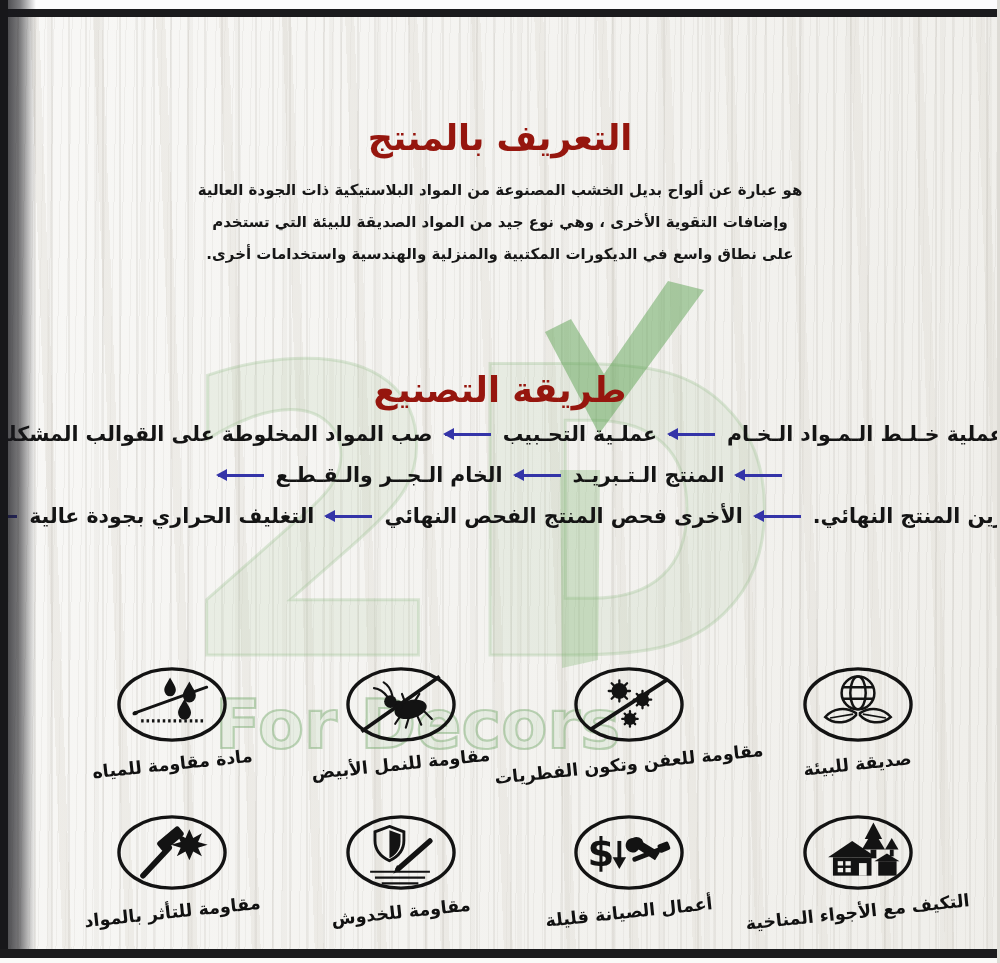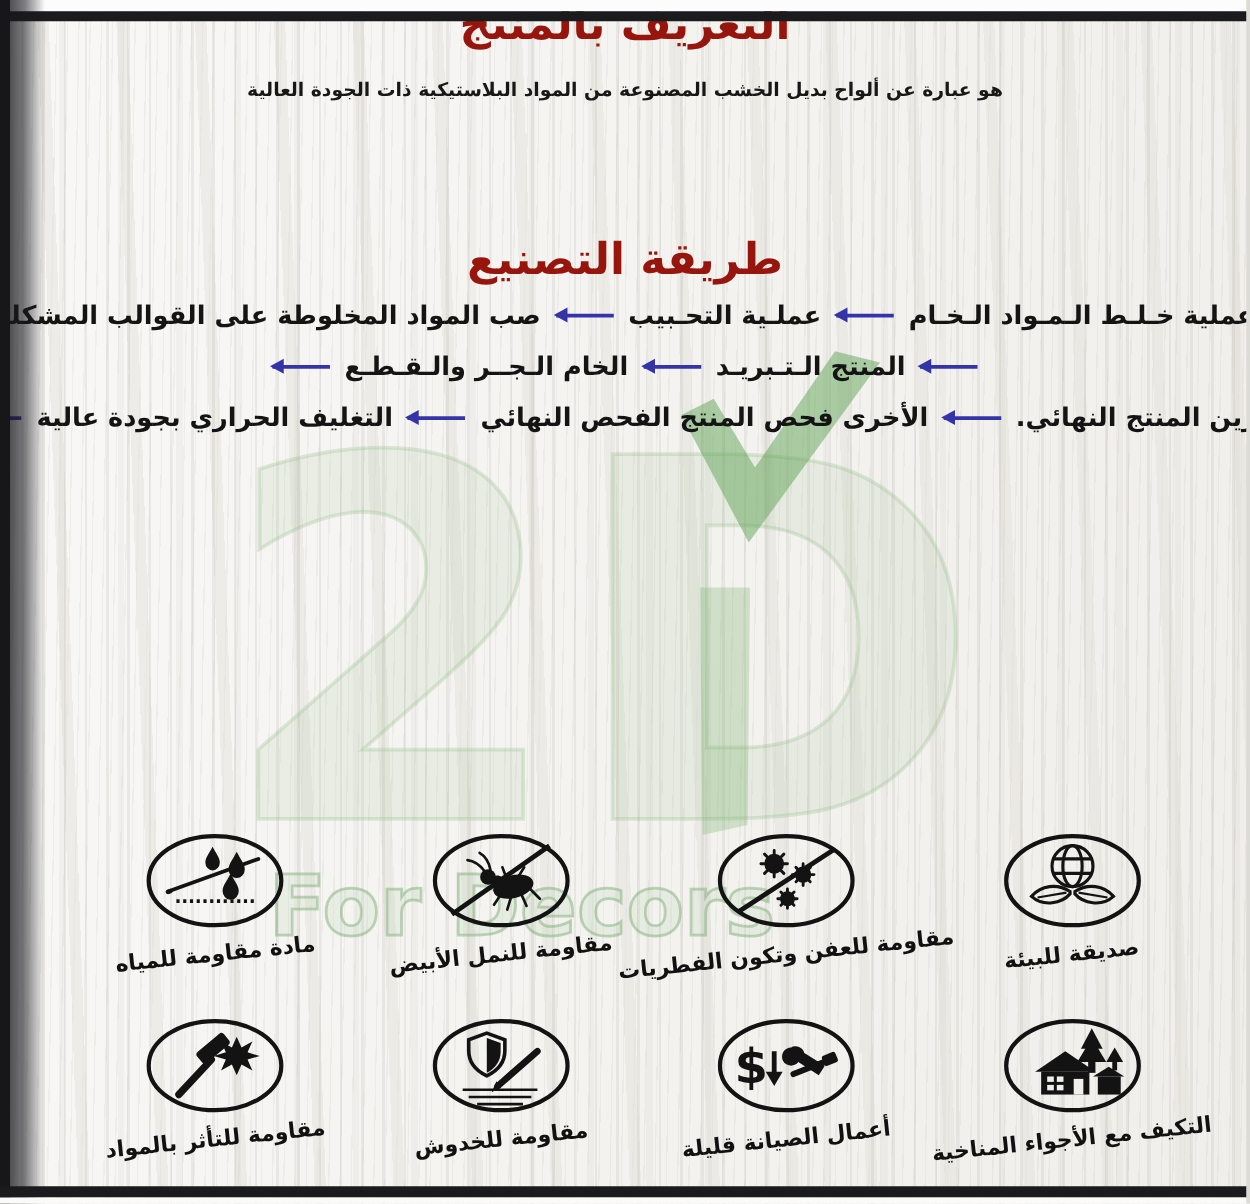--- a/index.html
+++ b/index.html
@@ -26,21 +26,21 @@
 
   
   .watermark{position:absolute;inset:0;z-index:1;pointer-events:none;}
 
   
   .content{position:absolute;inset:0;z-index:2;}
   .title-red{
     text-align:center;font-weight:bold;color:#96160e;
     font-size:35px;letter-spacing:0px;direction:rtl;
   }
-  .title-1{}
+  .title-1{padding-top:118px;}
   .title-2{padding-top:0px;margin-top:100px;}
   .intro{
     margin-top:16px;direction:rtl;text-align:center;
     font-weight:bold;font-size:15px;line-height:32px;
   }
   .intro-line{white-space:nowrap;}
 
   .flow{margin-top:12px;direction:rtl;}
   .flow-row{
     display:flex;direction:rtl;align-items:center;justify-content:center;
@@ -83,20 +83,22 @@
   <div class="frame-bottom"></div>
   <div class="bottom-white"></div>
   <div class="frame-right"></div>
 
   <div class="content">
 
     <div class="title-red title-1">التعريف بالمنتج</div>
 
     <div class="intro">
       <div class="intro-line">هو عبارة عن ألواح بديل الخشب المصنوعة من المواد البلاستيكية ذات الجودة العالية</div>
+      <div class="intro-line">وإضافات التقوية الأخرى ، وهي نوع جيد من المواد الصديقة للبيئة التي تستخدم</div>
+      <div class="intro-line">على نطاق واسع في الديكورات المكتبية والمنزلية والهندسية واستخدامات أخرى.</div>
     </div>
 
     <div class="title-red title-2">طريقة التصنيع</div>
 
     <div class="flow">
       <div class="flow-row">
         <span class="flow-step">عملية خـلـط الـمـواد الـخـام</span>
         <span class="flow-arrow"></span>
         <span class="flow-step">عملـية التحـبيب</span>
         <span class="flow-arrow"></span>

